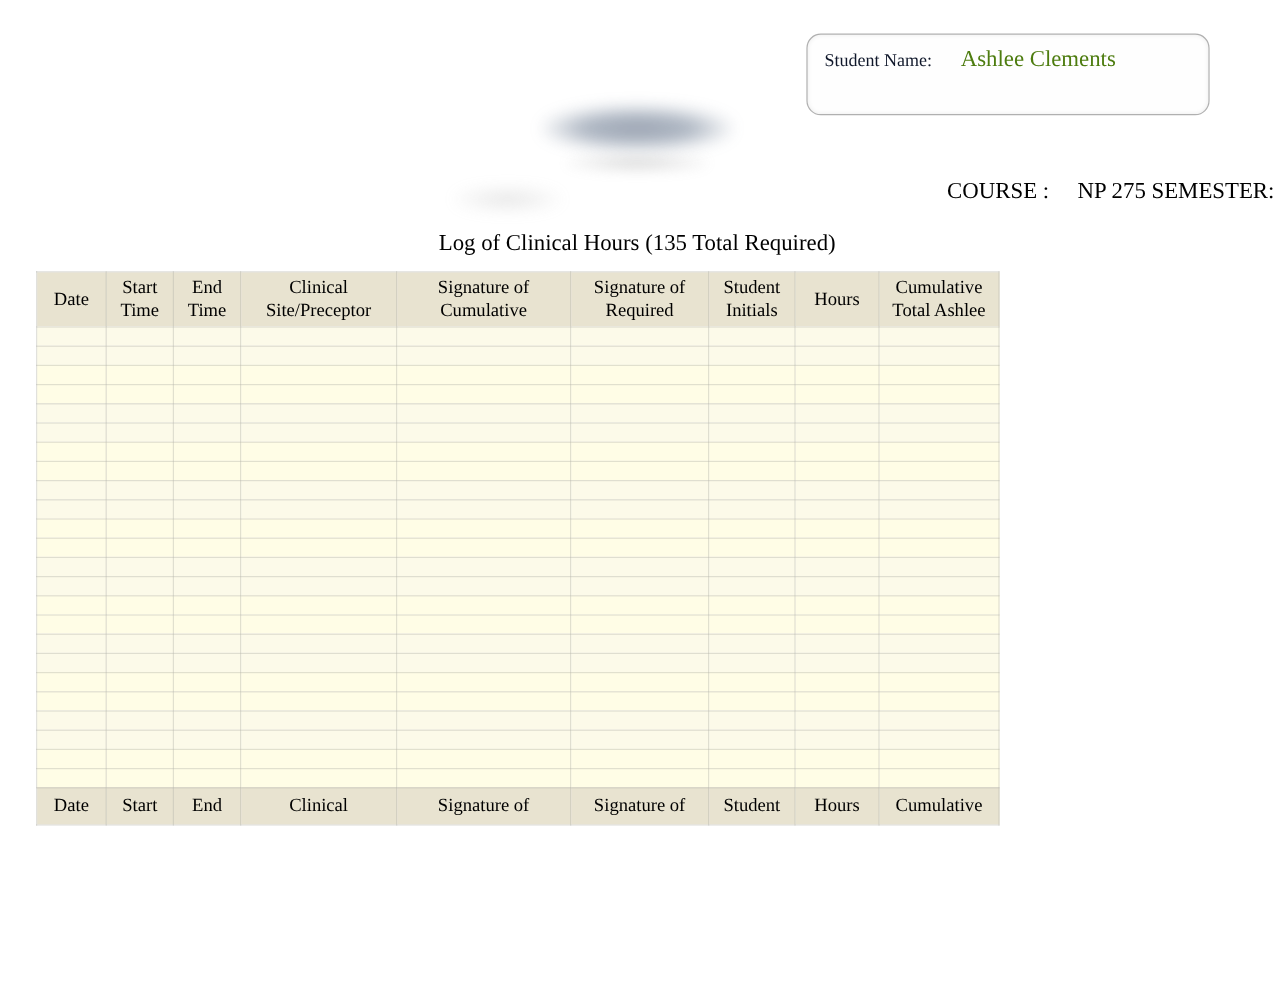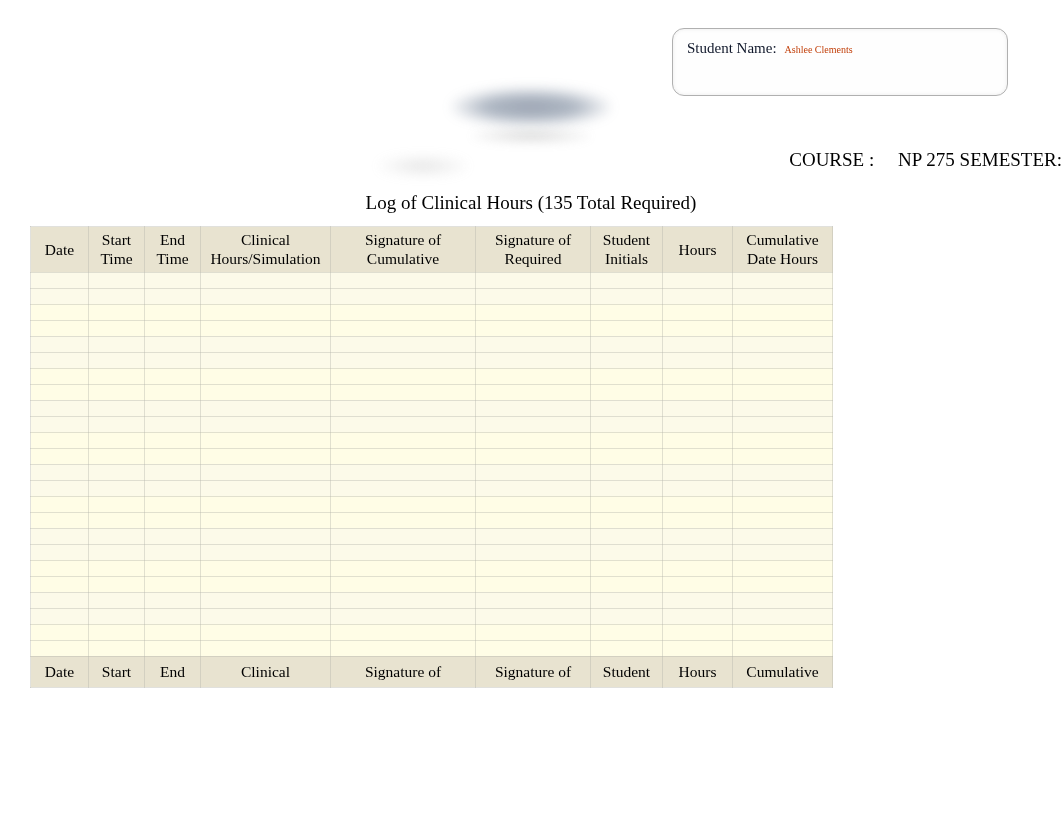--- a/index.html
+++ b/index.html
@@ -22,23 +22,23 @@
       padding: 10px 14px;
       box-sizing: border-box;
       background: #fefefe;
       box-shadow: inset 0 0 4px rgba(0,0,0,0.08);
     }
     .student-name-box .label {
       font-size: 15px;
       color: #0f172a;
     }
     .student-name-box .value {
-      font-size: 10px;
-      color: #c2410c;
-      margin-left: 4px;
+      font-size: 19px;
+      color: #4d7c0f;
+      margin-left: 20px;
     }
     .blur-badge {
       position: absolute;
       top: 88px;
       left: 50%;
       transform: translateX(-50%);
       width: 160px;
       height: 38px;
       background: radial-gradient(ellipse at center, #4b5a74 0%, #6b7b91 40%, rgba(255,255,255,0) 75%);
       filter: blur(6px);
@@ -171,41 +171,41 @@
       <th>
         <span>Start</span><br>
         <span>Time</span>
       </th>
       <th>
         <span>End</span><br>
         <span>Time</span>
       </th>
       <th>
         <span>Clinical</span><br>
-        <span>Hours/Simulation</span>
+        <span>Site/Preceptor</span>
       </th>
       <th>
         <span>Signature of</span><br>
         <span>Cumulative</span>
       </th>
       <th>
         <span>Signature of</span><br>
         <span>Required</span>
       </th>
       <th>
         <span>Student</span><br>
         <span>Initials</span>
       </th>
       <th>
         <span>Hours</span><br>
         <span></span>
       </th>
       <th>
         <span>Cumulative</span><br>
-        <span>Date Hours</span>
+        <span>Total Ashlee</span>
       </th>
     </tr>
   </thead>
   <tbody id="tbody">
       <tr>
         <td></td>
         <td></td>
         <td></td>
         <td></td>
         <td></td>

